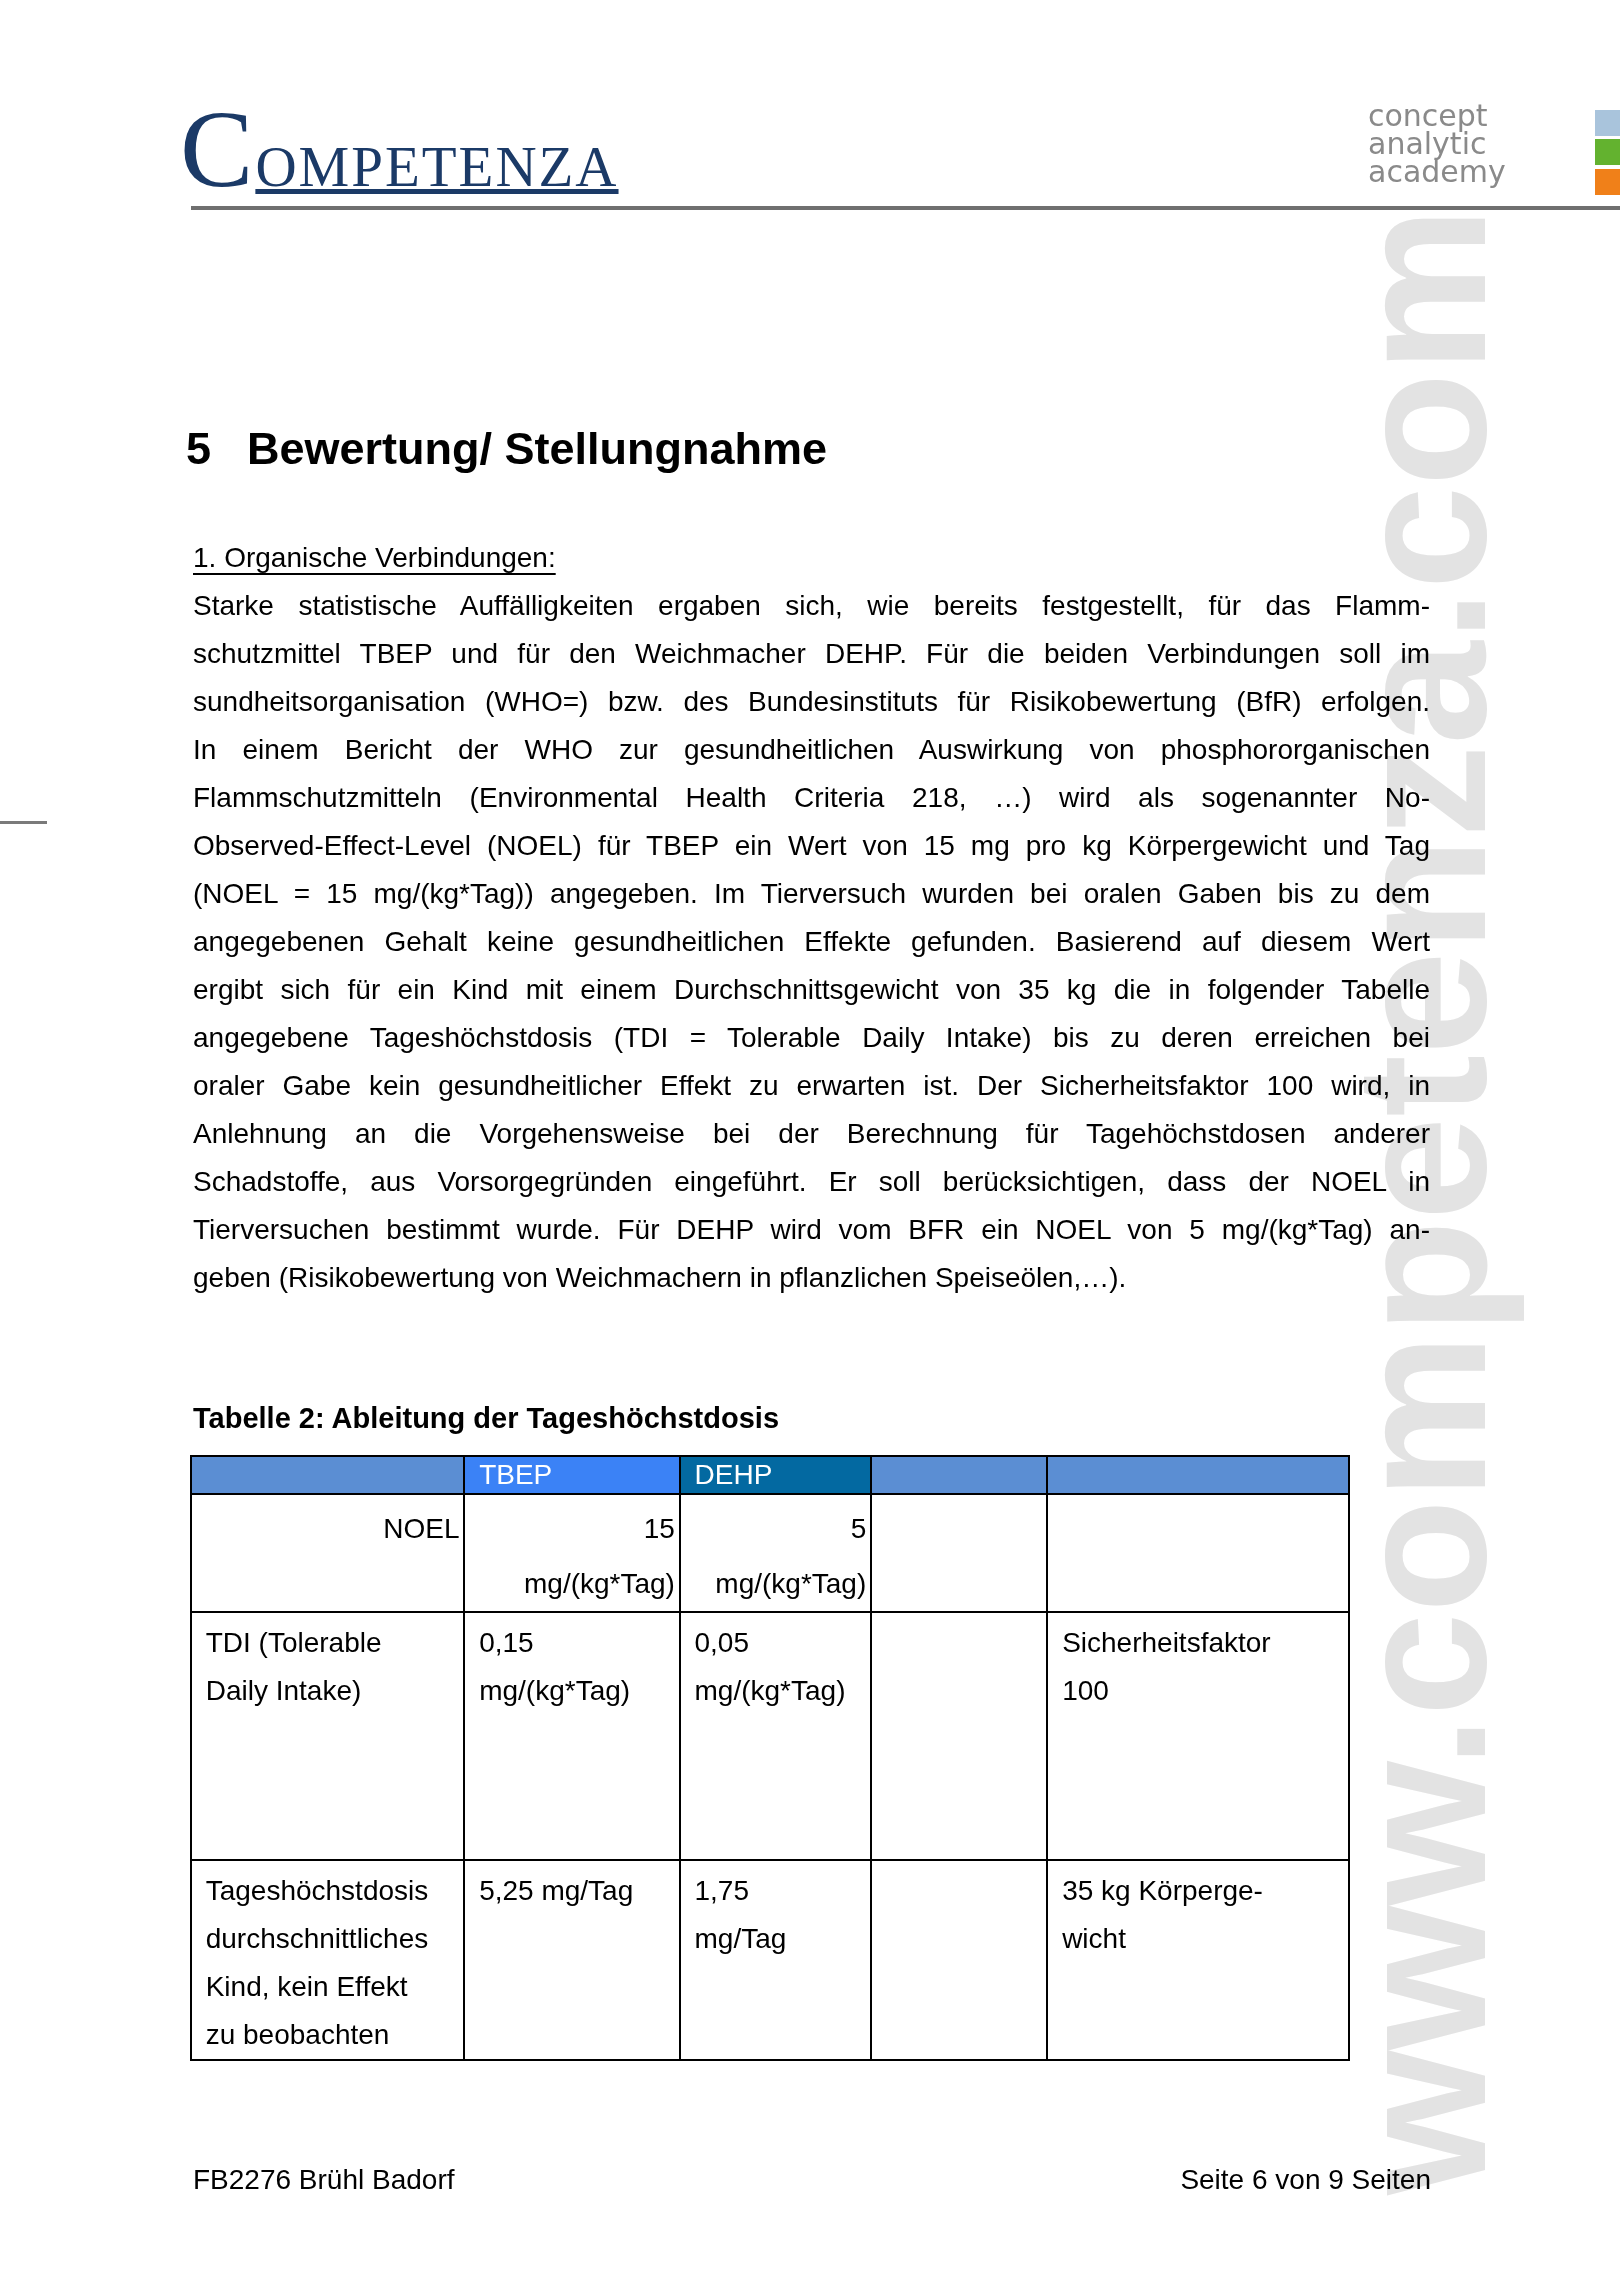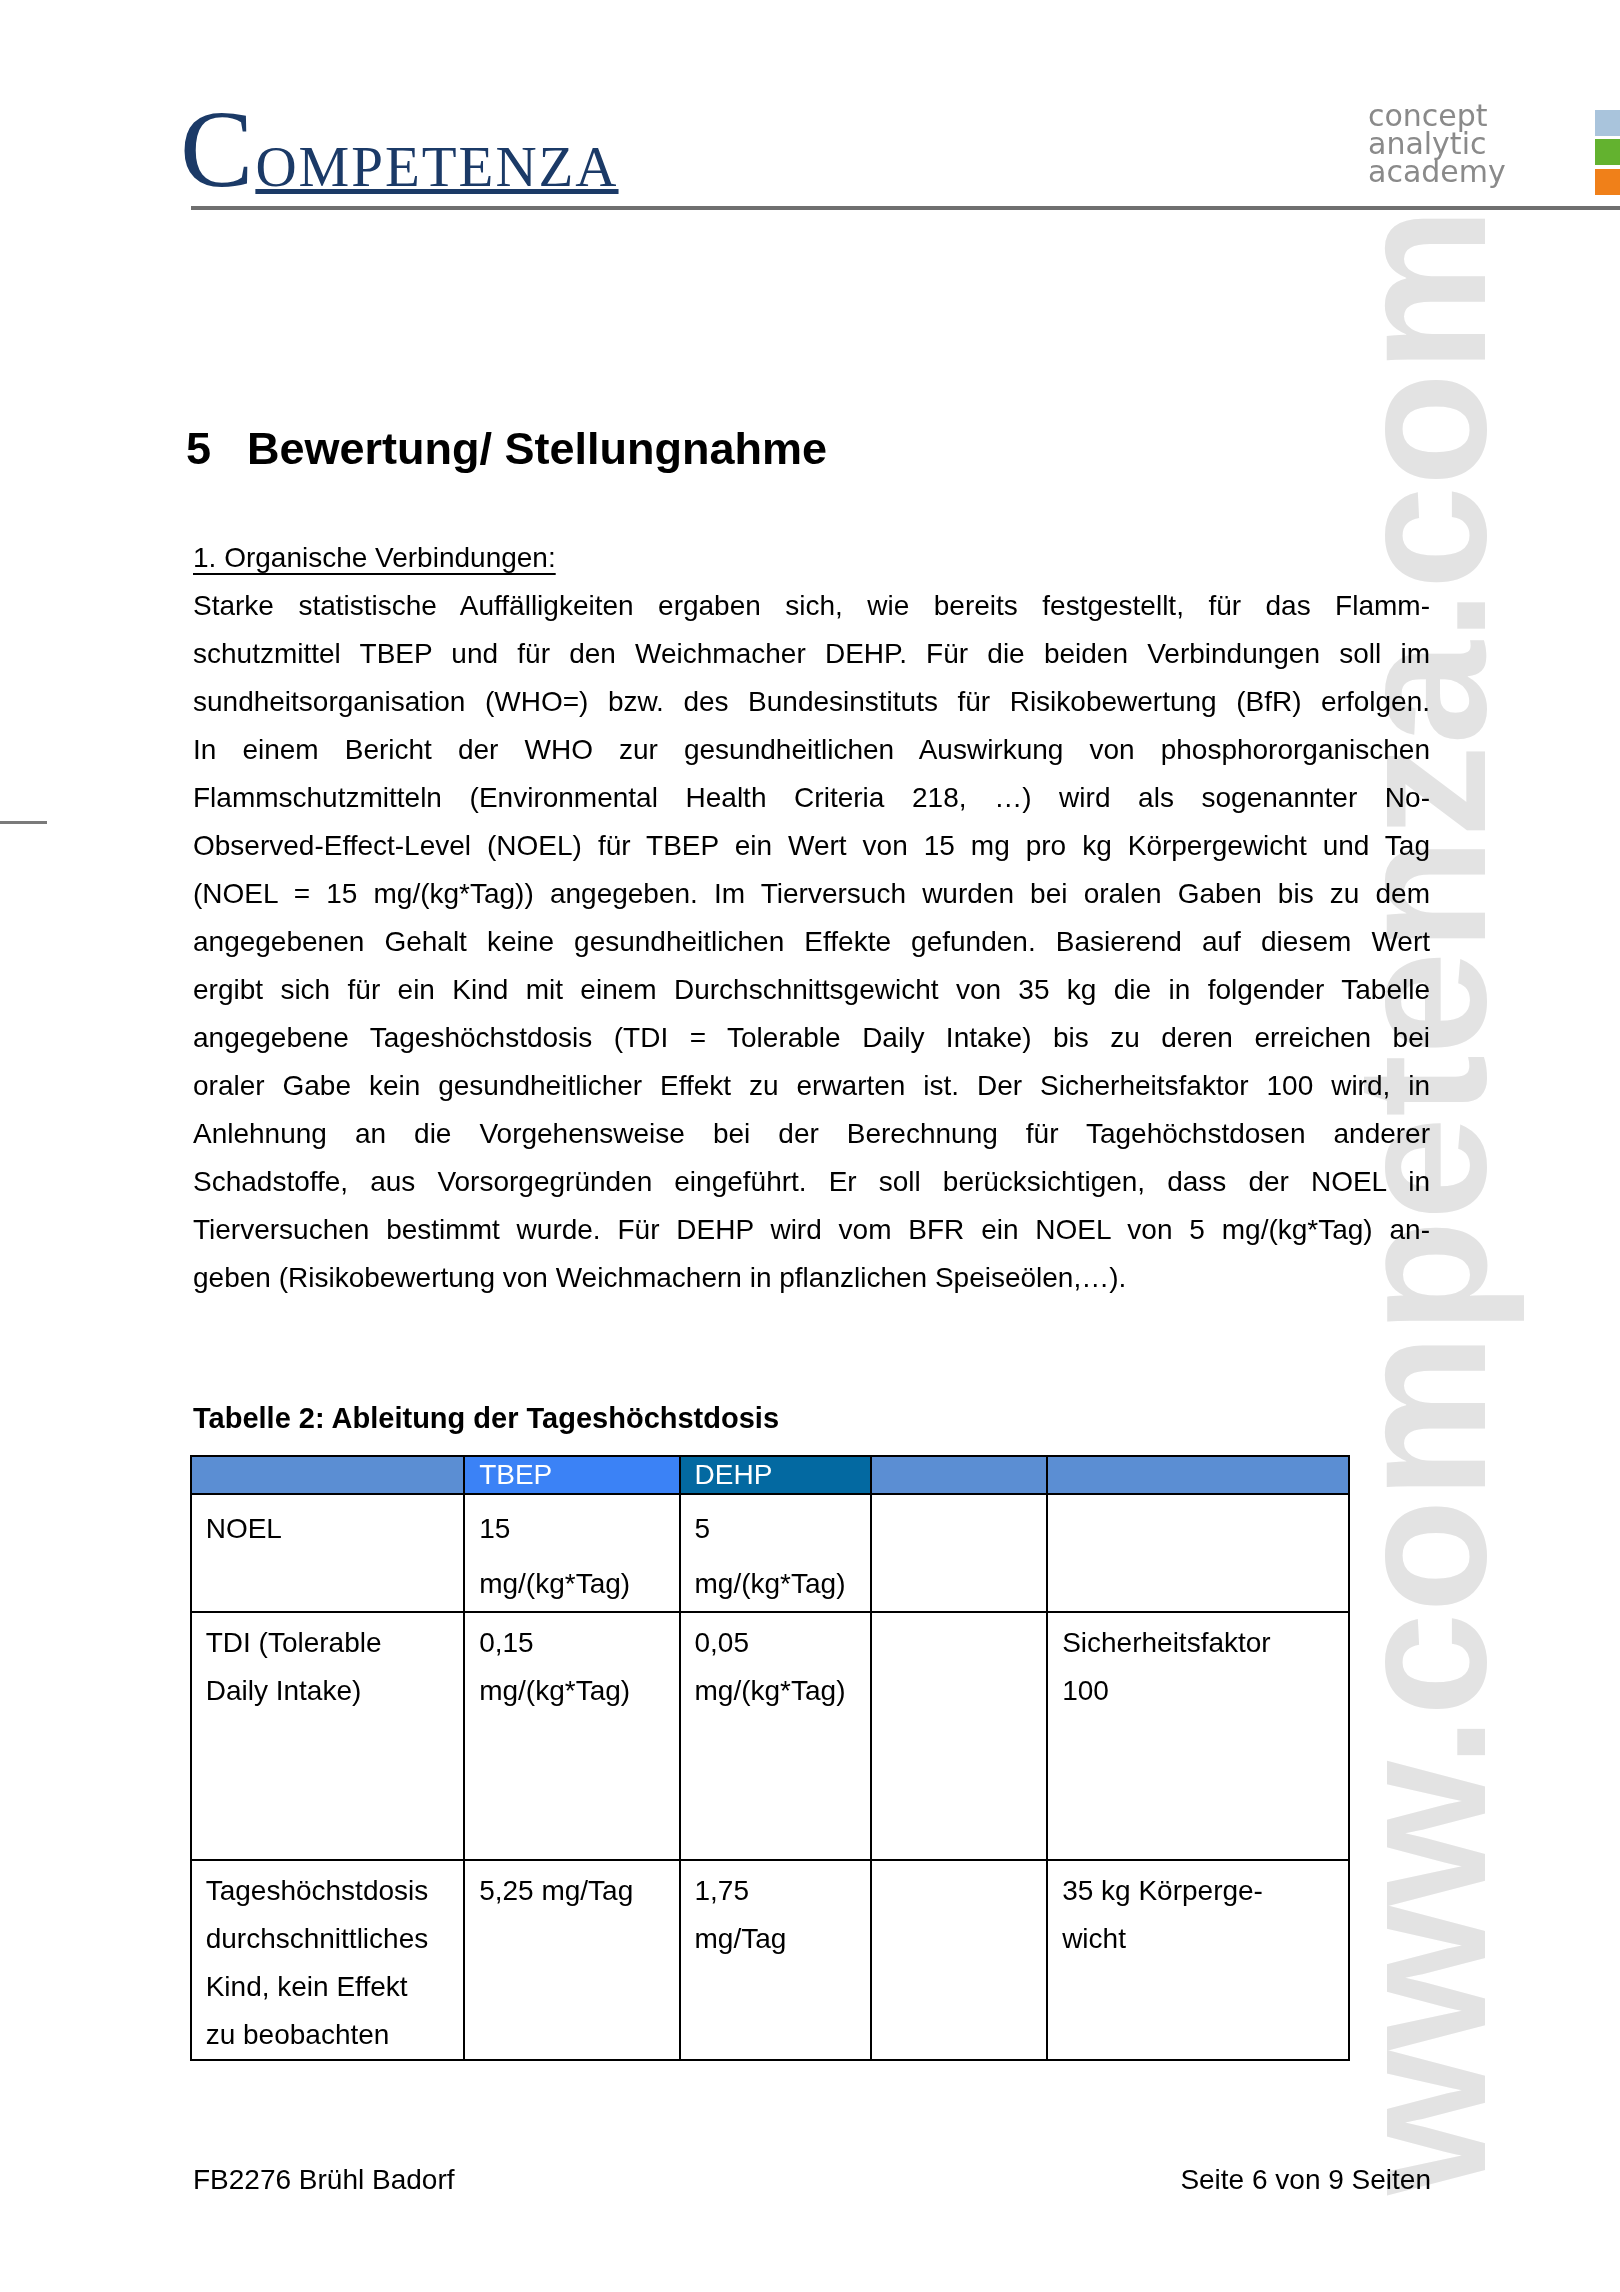--- a/index.html
+++ b/index.html
@@ -36,21 +36,21 @@
   .lline{text-align:left;text-align-last:left;}
   
   .tcaption{position:absolute;left:193px;top:1402px;font-size:29px;font-weight:bold;white-space:nowrap;}
   table.dt{position:absolute;left:190px;top:1455px;border-collapse:collapse;table-layout:fixed;width:1160px;font-size:28px;}
   table.dt td{border:2.9px solid #000;vertical-align:top;padding:5.9px 3.9px 0 13.7px;overflow:hidden;}
   table.dt tr.hrow td{height:34px;padding:0 3.9px 0 13.7px;line-height:36px;color:#ffffff;}
   table.dt tr.r1{height:117px;}
   table.dt tr.r2{height:248px;}
   table.dt tr.r3{height:192px;}
   .cellline{line-height:48px;white-space:nowrap;}
-  tr.r1 .cellline{line-height:55px;}
+  tr.r1 .cellline{line-height:55px;text-align:right;}
   
   .footer{position:absolute;left:193px;top:2164px;width:1238px;display:flex;justify-content:space-between;font-size:28px;}
 </style>
 </head>
 <body>
 
 <div class="page">
 
   <div class="watermark" style="color: rgb(227, 227, 227);">www.competenza.com</div>
 

